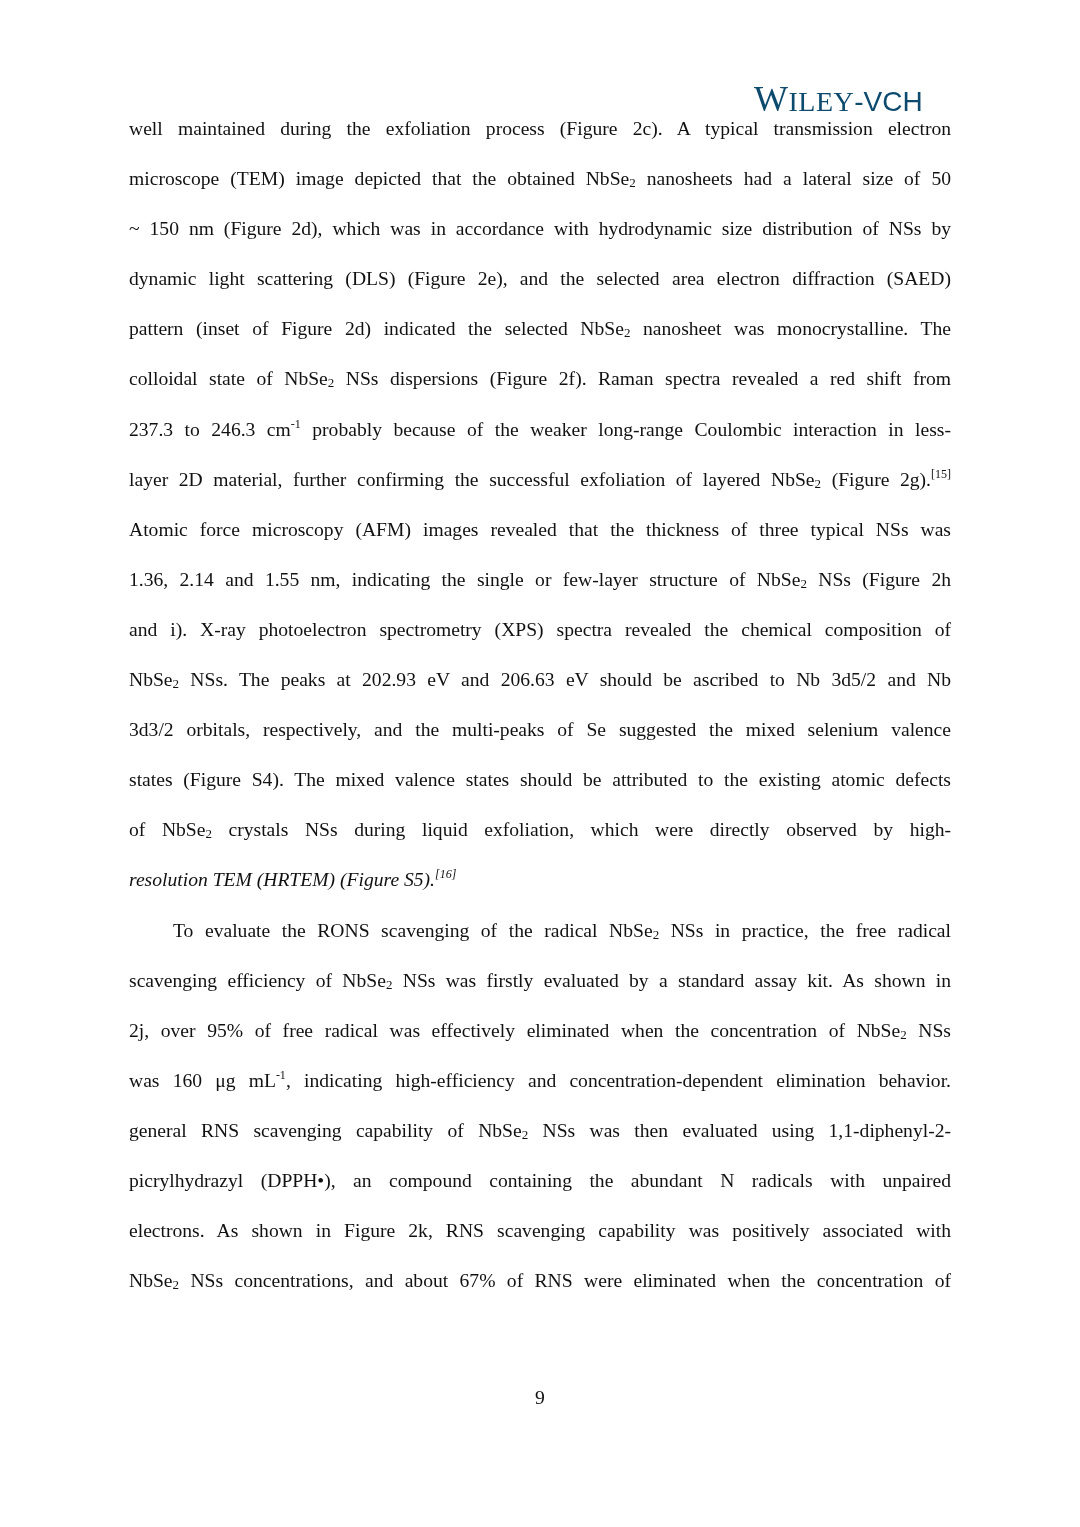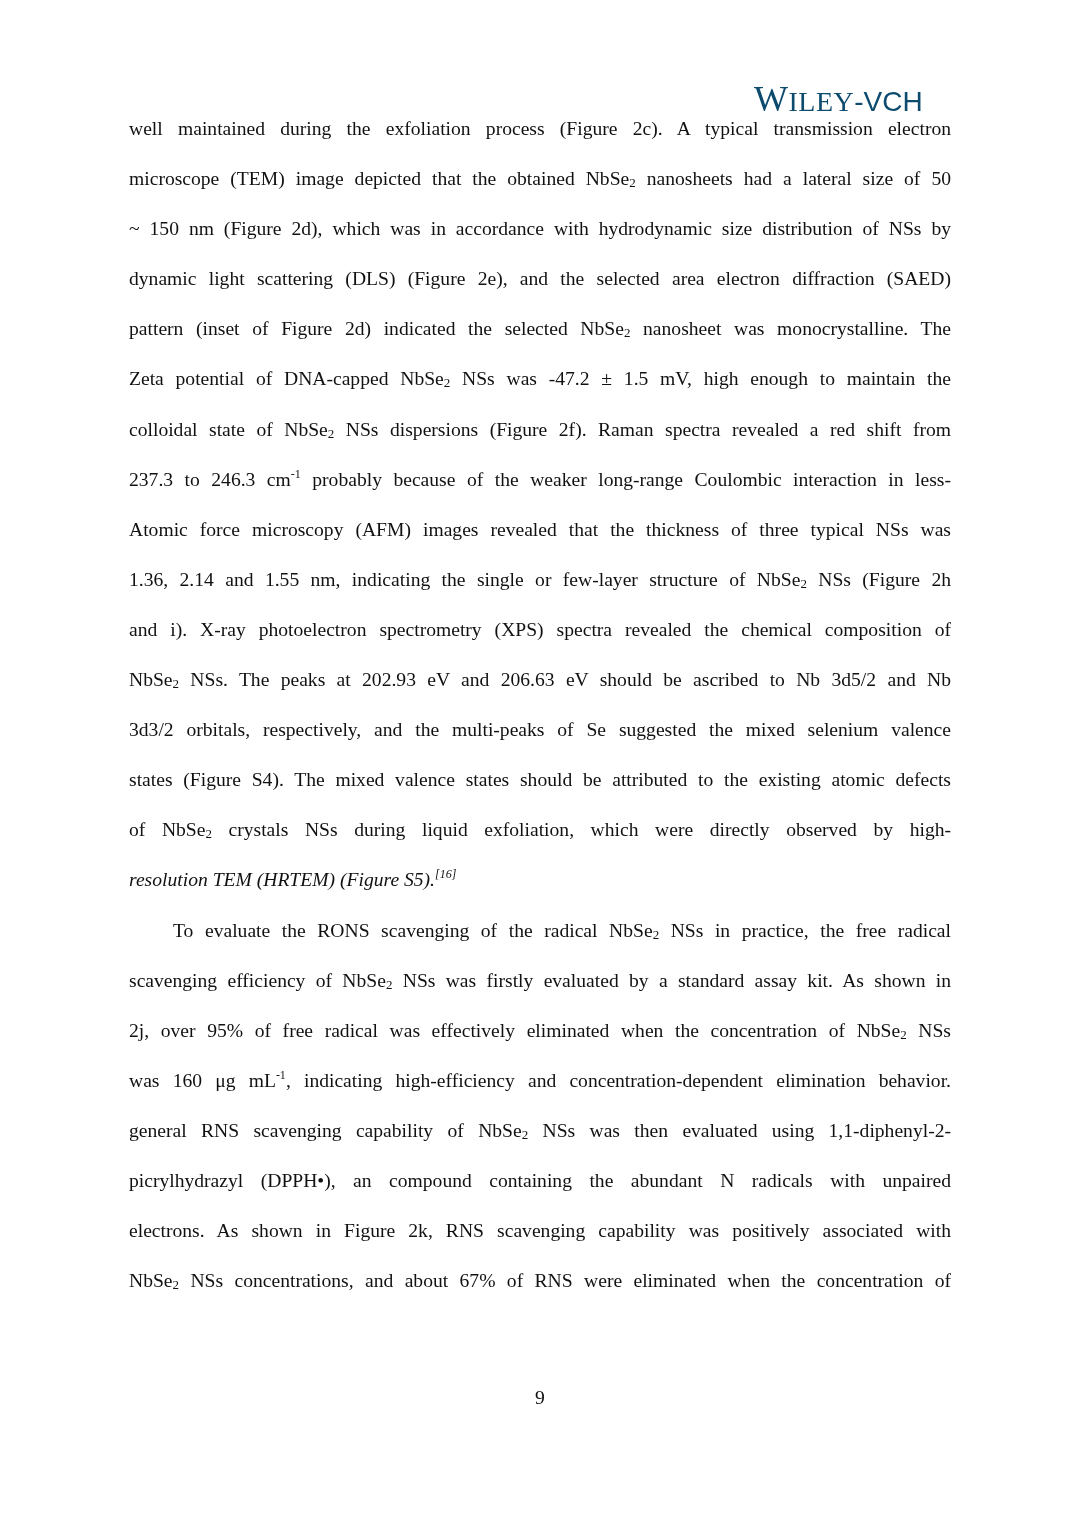--- a/index.html
+++ b/index.html
@@ -28,23 +28,23 @@
 </div>
 
 <div class="body-text">
 
   <div>
     <div class="line"><span>well maintained during the exfoliation process (Figure 2c). A typical transmission electron</span></div>
     <div class="line"><span>microscope (TEM) image depicted that the obtained NbSe</span><sub>2</sub><span> nanosheets had a lateral size of 50</span></div>
     <div class="line"><span>~ 150 nm (Figure 2d), which was in accordance with hydrodynamic size distribution of NSs by</span></div>
     <div class="line"><span>dynamic light scattering (DLS) (Figure 2e), and the selected area electron diffraction (SAED)</span></div>
     <div class="line"><span>pattern (inset of Figure 2d) indicated the selected NbSe</span><sub>2</sub><span> nanosheet was monocrystalline. The</span></div>
-    <div class="line"><span>Zeta potential of DNA-capped NbSe</span><sub>2</sub><span> NSs was -47.2 ± 1.5 mV, high enough to maintain the</span></div>
     <div class="line"><span>colloidal state of NbSe</span><sub>2</sub><span> NSs dispersions (Figure 2f). Raman spectra revealed a red shift from</span></div>
     <div class="line"><span>237.3 to 246.3 cm</span><sup>-1</sup><span> probably because of the weaker long-range Coulombic interaction in less-</span></div>
+    <div class="line"><span>layer 2D material, further confirming the successful exfoliation of layered NbSe</span><sub>2</sub><span> (Figure 2g).</span><sup>[15]</sup></div>
     <div class="line"><span>Atomic force microscopy (AFM) images revealed that the thickness of three typical NSs was</span></div>
     <div class="line"><span>1.36, 2.14 and 1.55 nm, indicating the single or few-layer structure of NbSe</span><sub>2</sub><span> NSs (Figure 2h</span></div>
     <div class="line"><span>and i). X-ray photoelectron spectrometry (XPS) spectra revealed the chemical composition of</span></div>
     <div class="line"><span>NbSe</span><sub>2</sub><span> NSs. The peaks at 202.93 eV and 206.63 eV should be ascribed to Nb 3d5/2 and Nb</span></div>
     <div class="line"><span>3d3/2 orbitals, respectively, and the multi-peaks of Se suggested the mixed selenium valence</span></div>
     <div class="line"><span>states (Figure S4). The mixed valence states should be attributed to the existing atomic defects</span></div>
     <div class="line"><span>of NbSe</span><sub>2</sub><span> crystals NSs during liquid exfoliation, which were directly observed by high-</span></div>
     <div class="line last"><span>resolution TEM (HRTEM) (Figure S5).</span><sup>[16]</sup></div>
   </div>
 

